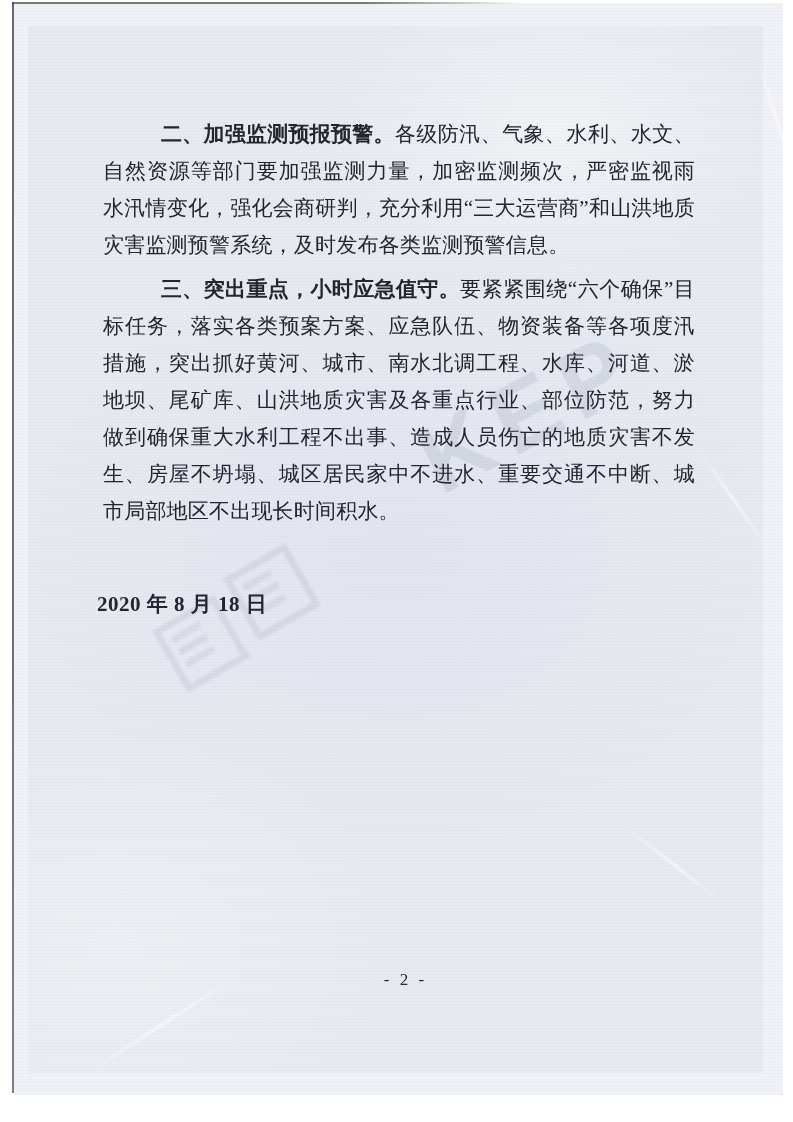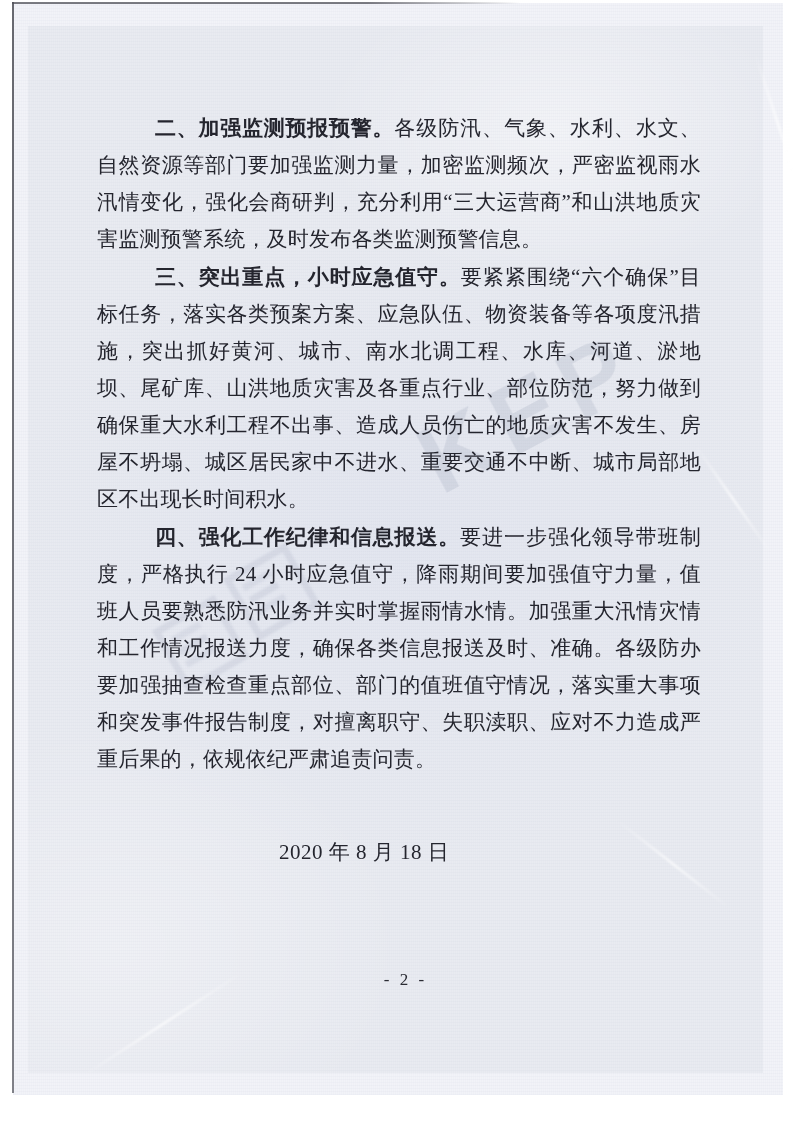--- a/index.html
+++ b/index.html
@@ -65,30 +65,30 @@
     background:rgba(124,134,162,.14);box-shadow:0 -14px 0 rgba(124,134,162,.12), 0 14px 0 rgba(124,134,162,.12);
   }
   .wm-frag.f1{left:165px;top:608px;}
   .wm-frag.f2{left:236px;top:556px;}
   
   .doc{
     position:absolute;left:97px;top:109px;width:604px;
     color:#24252e;
   }
   .doc p{
-    margin:0;font-size:21px;line-height:37px;
+    margin:6px;font-size:21px;line-height:37px;
     text-align:justify;text-indent:58px;letter-spacing:.2px;
   }
   .hd{
     font-family:"Liberation Sans","DejaVu Sans",sans-serif;
     font-weight:bold;letter-spacing:0;
   }
   .dateline{
     margin-top:56px;font-size:21px;line-height:37px;
-    text-align:center;padding-right:70px;letter-spacing:.5px;
+    text-align:left;padding-right:70px;letter-spacing:.5px;font-weight:bold;
   }
   .pagenum{
     position:absolute;left:0;top:970px;width:793px;
     text-align:center;text-indent:18px;
     font-size:17px;letter-spacing:3px;color:#2a2b33;
   }
 </style>
 </head>
 <body>
 
@@ -109,19 +109,16 @@
 <div class="wm-frag f2"></div>
 <div class="wm-text">KEP</div>
 
 <div class="doc">
   <p>
     <b class="hd">二、加强监测预报预警。</b><span>各级防汛、气象、水利、水文、自然资源等部门要加强监测力量，加密监测频次，严密监视雨水汛情变化，强化会商研判，充分利用“三大运营商”和山洪地质灾害监测预警系统，及时发布各类监测预警信息。</span>
   </p>
   <p>
     <b class="hd">三、突出重点，小时应急值守。</b><span>要紧紧围绕“六个确保”目标任务，落实各类预案方案、应急队伍、物资装备等各项度汛措施，突出抓好黄河、城市、南水北调工程、水库、河道、淤地坝、尾矿库、山洪地质灾害及各重点行业、部位防范，努力做到确保重大水利工程不出事、造成人员伤亡的地质灾害不发生、房屋不坍塌、城区居民家中不进水、重要交通不中断、城市局部地区不出现长时间积水。</span>
   </p>
-  <p>
-    <b class="hd">四、强化工作纪律和信息报送。</b><span>要进一步强化领导带班制度，严格执行 24 小时应急值守，降雨期间要加强值守力量，值班人员要熟悉防汛业务并实时掌握雨情水情。加强重大汛情灾情和工作情况报送力度，确保各类信息报送及时、准确。各级防办要加强抽查检查重点部位、部门的值班值守情况，落实重大事项和突发事件报告制度，对擅离职守、失职渎职、应对不力造成严重后果的，依规依纪严肃追责问责。</span>
-  </p>
   <div class="dateline">2020 年 8 月 18 日</div>
 </div>
 
 <div class="pagenum">- 2 -</div>
 
 </body></html>

